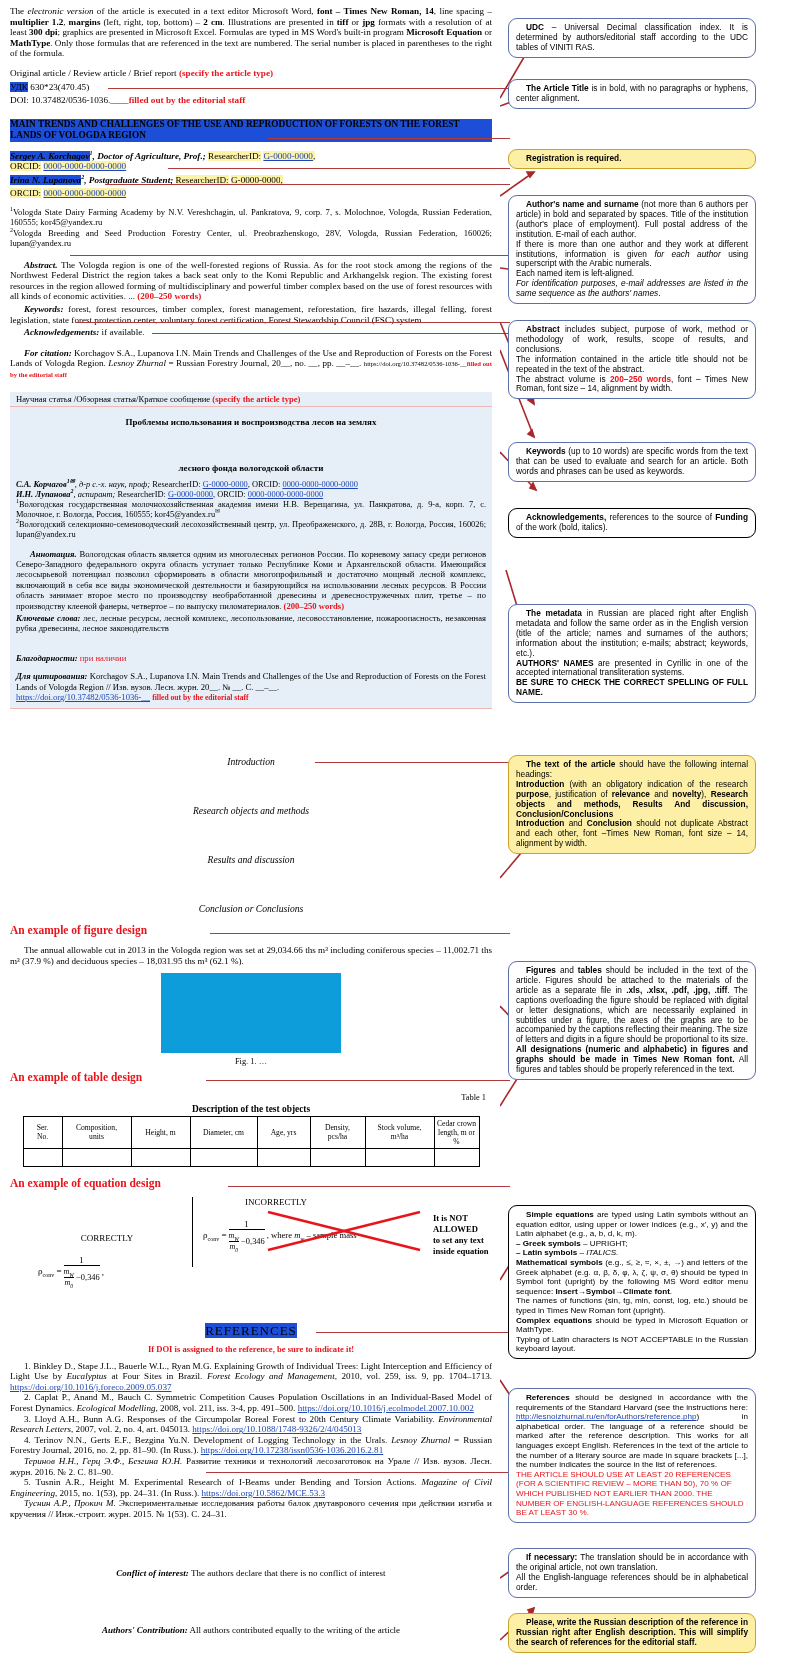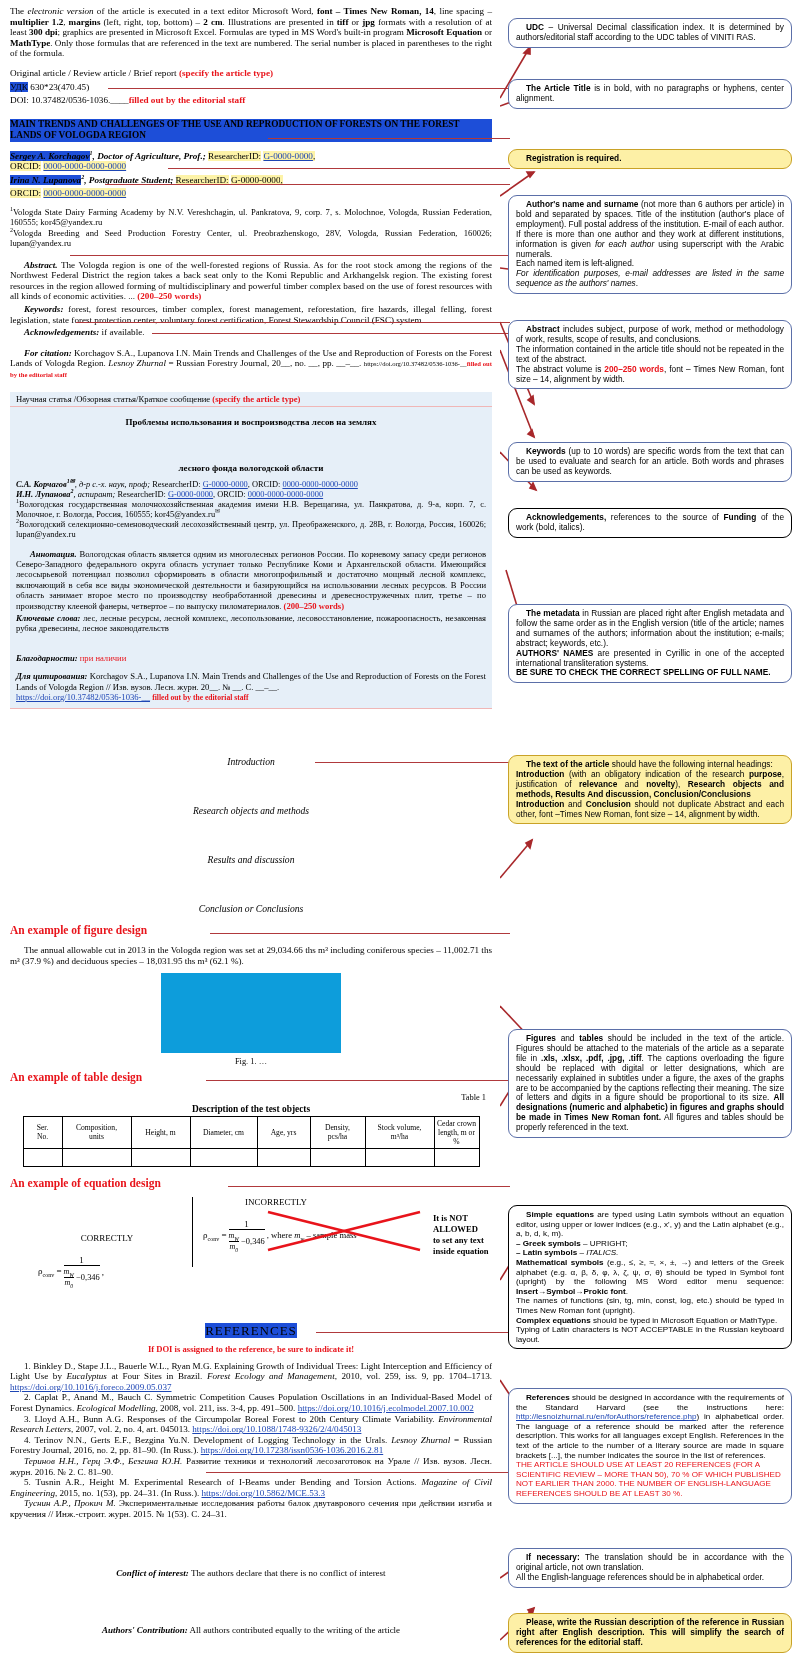--- a/index.html
+++ b/index.html
@@ -41,21 +41,21 @@
   table.tbl{border-collapse:collapse;width:457px;margin:2px auto 0 auto;
             font-size:7.6px;}
   table.tbl td{border:1px solid #000;text-align:center;padding:2px 2px;
                line-height:9px;vertical-align:middle;}
   .ff{display:inline-block;text-align:center;vertical-align:middle;}
   .ff .n{display:block;border-bottom:1px solid #000;}
   .ff .d{display:block;}
   .vr{width:1px;background:#000;align-self:stretch;margin:0 14px;}
 
   
-  .cal{position:absolute;left:8px;width:284px;box-sizing:border-box;
+  .cal{position:absolute;left:8px;width:248px;box-sizing:border-box;
        border:1px solid #5b6fa8;border-radius:9px;background:#fff;
        font-family:"Liberation Sans",sans-serif;font-size:8.3px;
        line-height:9.9px;padding:4px 7px 4px 7px;text-align:justify;}
   .cal.yellow{background:#fdf0a6;border-color:#c9a227;}
   .cal.black{border-color:#000;}
   .cal .ind{text-indent:10px;}
   .cal b{font-weight:bold;}
 </style>
 </head>
 <body>
@@ -430,29 +430,29 @@
     <p><b>AUTHORS' NAMES</b><span> are presented in Cyrillic in one of the accepted international transliteration systems.</span></p>
     <p><b>BE SURE TO CHECK THE CORRECT SPELLING OF FULL NAME.</b></p>
   </div>
 
   <div class="cal yellow" style="top:755px">
     <p class="ind"><b>The text of the article</b><span> should have the following internal headings:</span></p>
     <p><b>Introduction</b><span> (with an obligatory indication of the research </span><b>purpose</b><span>, justification of </span><b>relevance</b><span> and </span><b>novelty</b><span>),</span> <b>Research objects and methods, Results And discussion, Conclusion/Conclusions</b></p>
     <p><b>Introduction</b><span> and </span><b>Conclusion</b><span> should not duplicate Abstract and each other, font –Times New Roman, font size – 14, alignment by width.</span></p>
   </div>
 
-  <div class="cal" style="top:1029px">
+  <div class="cal" style="top:961px">
     <p class="ind"><b>Figures</b><span> and </span><b>tables</b><span> should be included in the text of the article. Figures should be attached to the materials of the article as a separate file in </span><b>.xls, .xlsx, .pdf, .jpg, .tiff</b><span>. The captions overloading the figure should be replaced with digital or letter designations, which are necessarily explained in subtitles under a figure, the axes of the graphs are to be accompanied by the captions reflecting their meaning. The size of letters and digits in a figure should be proportional to its size. </span><b>All designations (numeric and alphabetic) in figures and graphs should be made in Times New Roman font.</b><span> All figures and tables should be properly referenced in the text.</span></p>
   </div>
 
   <div class="cal black" style="top:1205px;font-size:8.1px;line-height:9.6px">
     <p class="ind"><b>Simple equations</b><span> are typed using Latin symbols without an equation editor, using upper or lower indices (e.g., x', y) and the Latin alphabet (e.g., a, b, d, k, m).</span></p>
     <p><b>– Greek symbols</b><span> – UPRIGHT;</span></p>
     <p><b>– Latin symbols</b><span class="i"> – ITALICS.</span></p>
-    <p><b>Mathematical symbols</b><span> (e.g., ≤, ≥, ≈, ×, ±, →) and letters of the Greek alphabet (e.g. α, β, δ, φ, λ, ζ, ψ, σ, θ) should be typed in Symbol font (upright) by the following MS Word editor menu sequence: </span><b>Insert→Symbol→Prokic font</b><span>.</span></p>
+    <p><b>Mathematical symbols</b><span> (e.g., ≤, ≥, ≈, ×, ±, →) and letters of the Greek alphabet (e.g. α, β, δ, φ, λ, ζ, ψ, σ, θ) should be typed in Symbol font (upright) by the following MS Word editor menu sequence: </span><b>Insert→Symbol→Climate font</b><span>.</span></p>
     <p>The names of functions (sin, tg, min, const, log, etc.) should be typed in Times New Roman font (upright).</p>
     <p><b>Complex equations</b><span> should be typed in Microsoft Equation or MathType.</span></p>
     <p>Typing of Latin characters is NOT ACCEPTABLE in the Russian keyboard layout.</p>
   </div>
 
   <div class="cal" style="top:1388px;font-size:8.1px;line-height:9.6px">
     <p class="ind"><b>References</b><span> should be designed in accordance with the requirements of the Standard Harvard (see the instructions here: </span><span class="link">http://lesnoizhurnal.ru/en/forAuthors/reference.php</span><span>) in alphabetical order. The language of a reference should be marked after the reference description. This works for all languages except English. References in the text of the article to the number of a literary source are made in square brackets [...], the number indicates the source in the list of references.</span></p>
     <p class="red" style="text-align:left">THE ARTICLE SHOULD USE AT LEAST 20 REFERENCES (FOR A SCIENTIFIC REVIEW – MORE THAN 50), 70 % OF WHICH PUBLISHED NOT EARLIER THAN 2000. THE NUMBER OF ENGLISH-LANGUAGE REFERENCES SHOULD BE AT LEAST 30 %.</p>
   </div>
 

